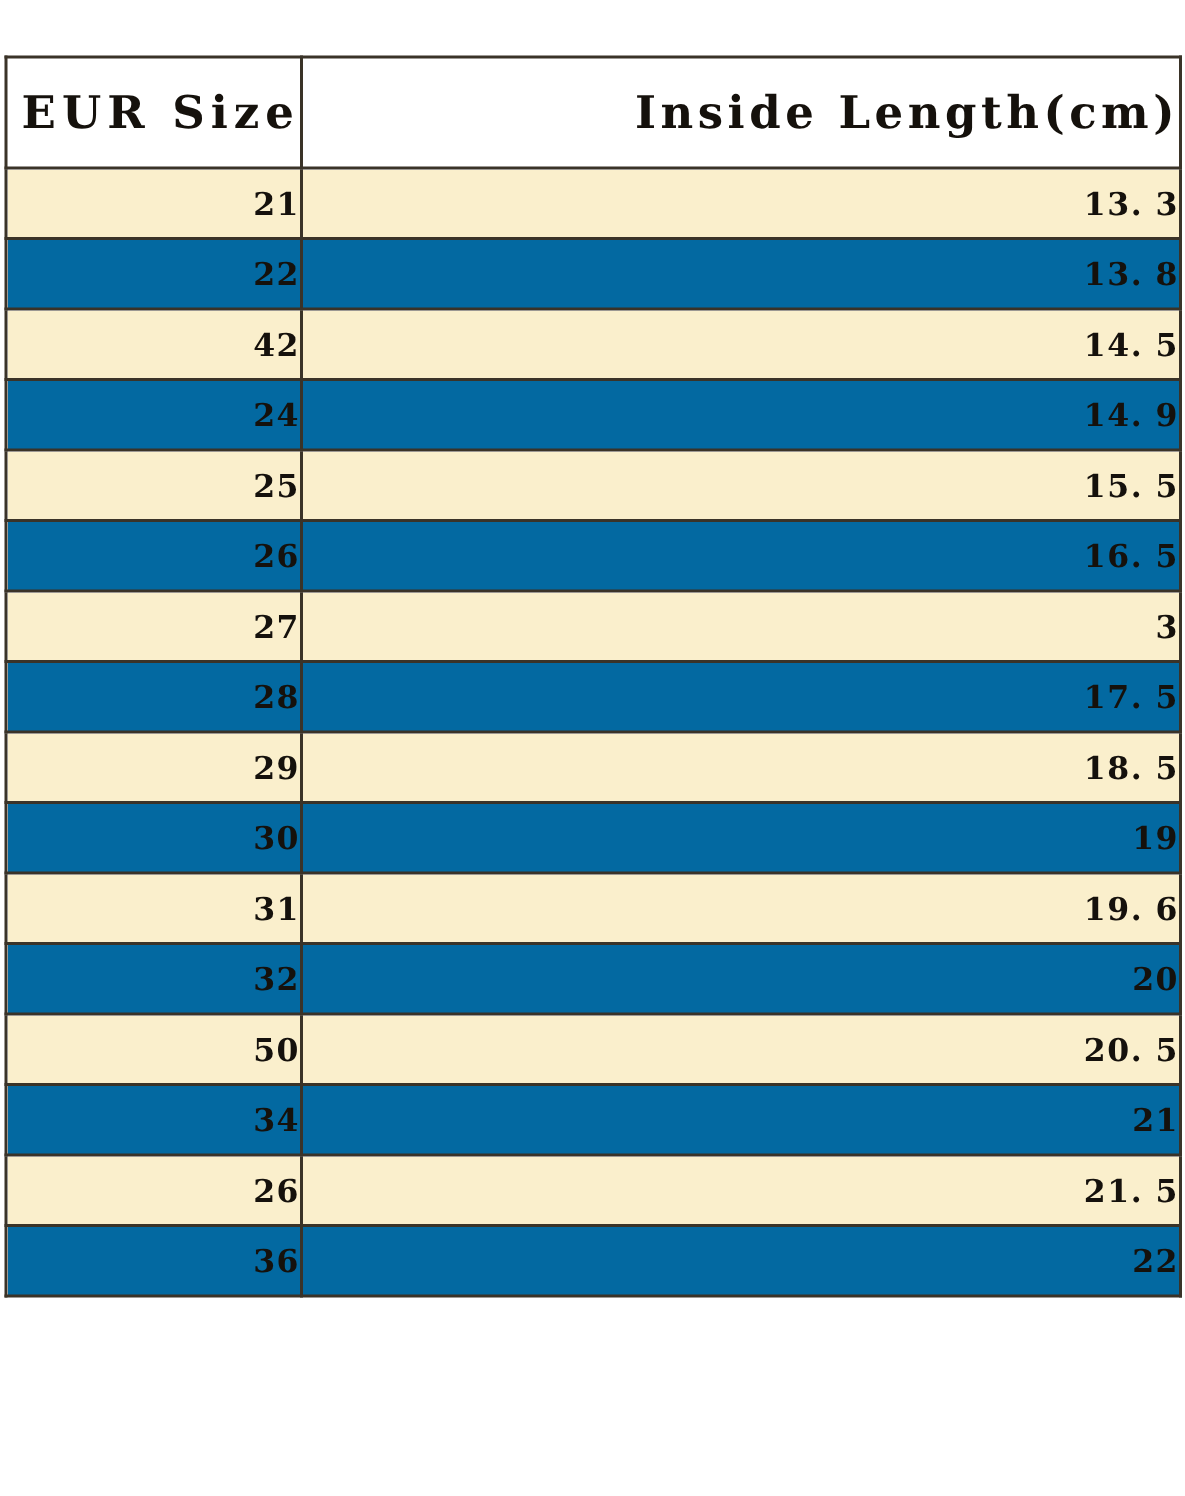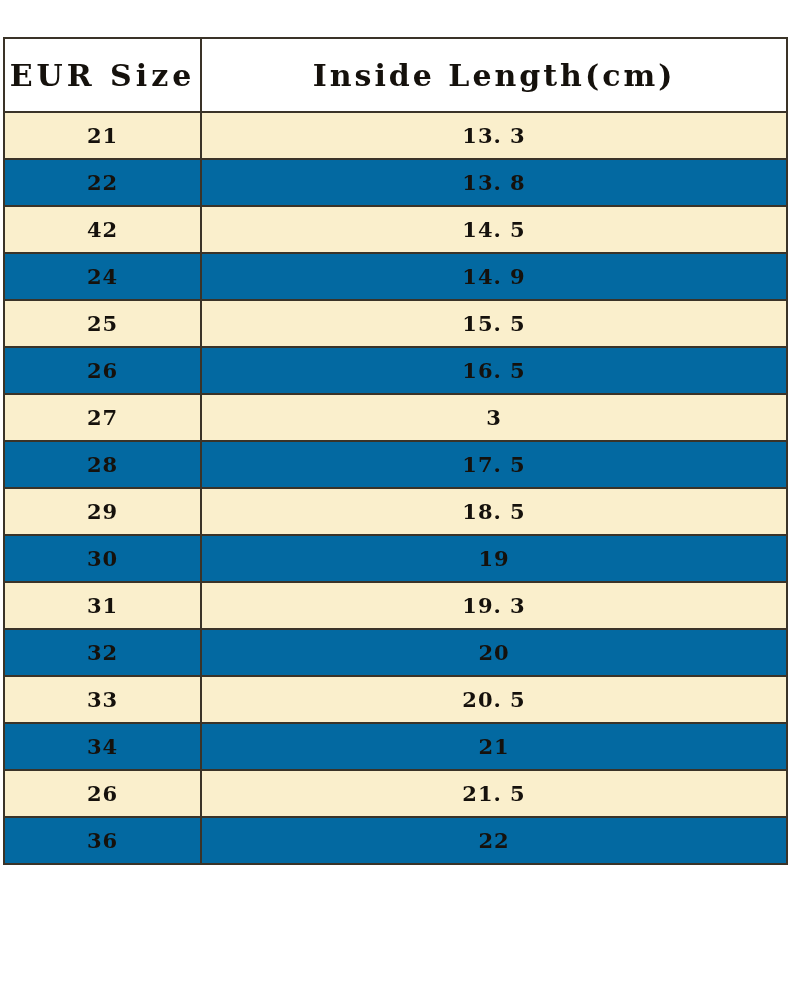--- a/index.html
+++ b/index.html
@@ -35,21 +35,21 @@
     table-layout: fixed;
     background: #ffffff;
   }
 
   table.size-table col.col-eur  { width: 197px; }
   table.size-table col.col-len  { width: 586px; }
 
   table.size-table th,
   table.size-table td {
     border: 2px solid #3a3328;
-    text-align: center;
+    text-align: right;
     vertical-align: middle;
     color: #15110c;
     padding: 0;
     overflow: hidden;
   }
 
   
   table.size-table thead th {
     height: 72px;
     background: #ffffff;
@@ -131,28 +131,28 @@
           <tr class="row-shade">
             <td>29</td>
             <td class="val-txt">18. 5</td>
           </tr>
           <tr class="row-plain">
             <td>30</td>
             <td class="val-txt">19</td>
           </tr>
           <tr class="row-shade">
             <td>31</td>
-            <td class="val-txt">19. 3</td>
+            <td class="val-txt">19. 6</td>
           </tr>
           <tr class="row-plain">
             <td>32</td>
             <td class="val-txt">20</td>
           </tr>
           <tr class="row-shade">
-            <td>33</td>
+            <td>50</td>
             <td class="val-txt">20. 5</td>
           </tr>
           <tr class="row-plain">
             <td>34</td>
             <td class="val-txt">21</td>
           </tr>
           <tr class="row-shade">
             <td>26</td>
             <td class="val-txt">21. 5</td>
           </tr>

